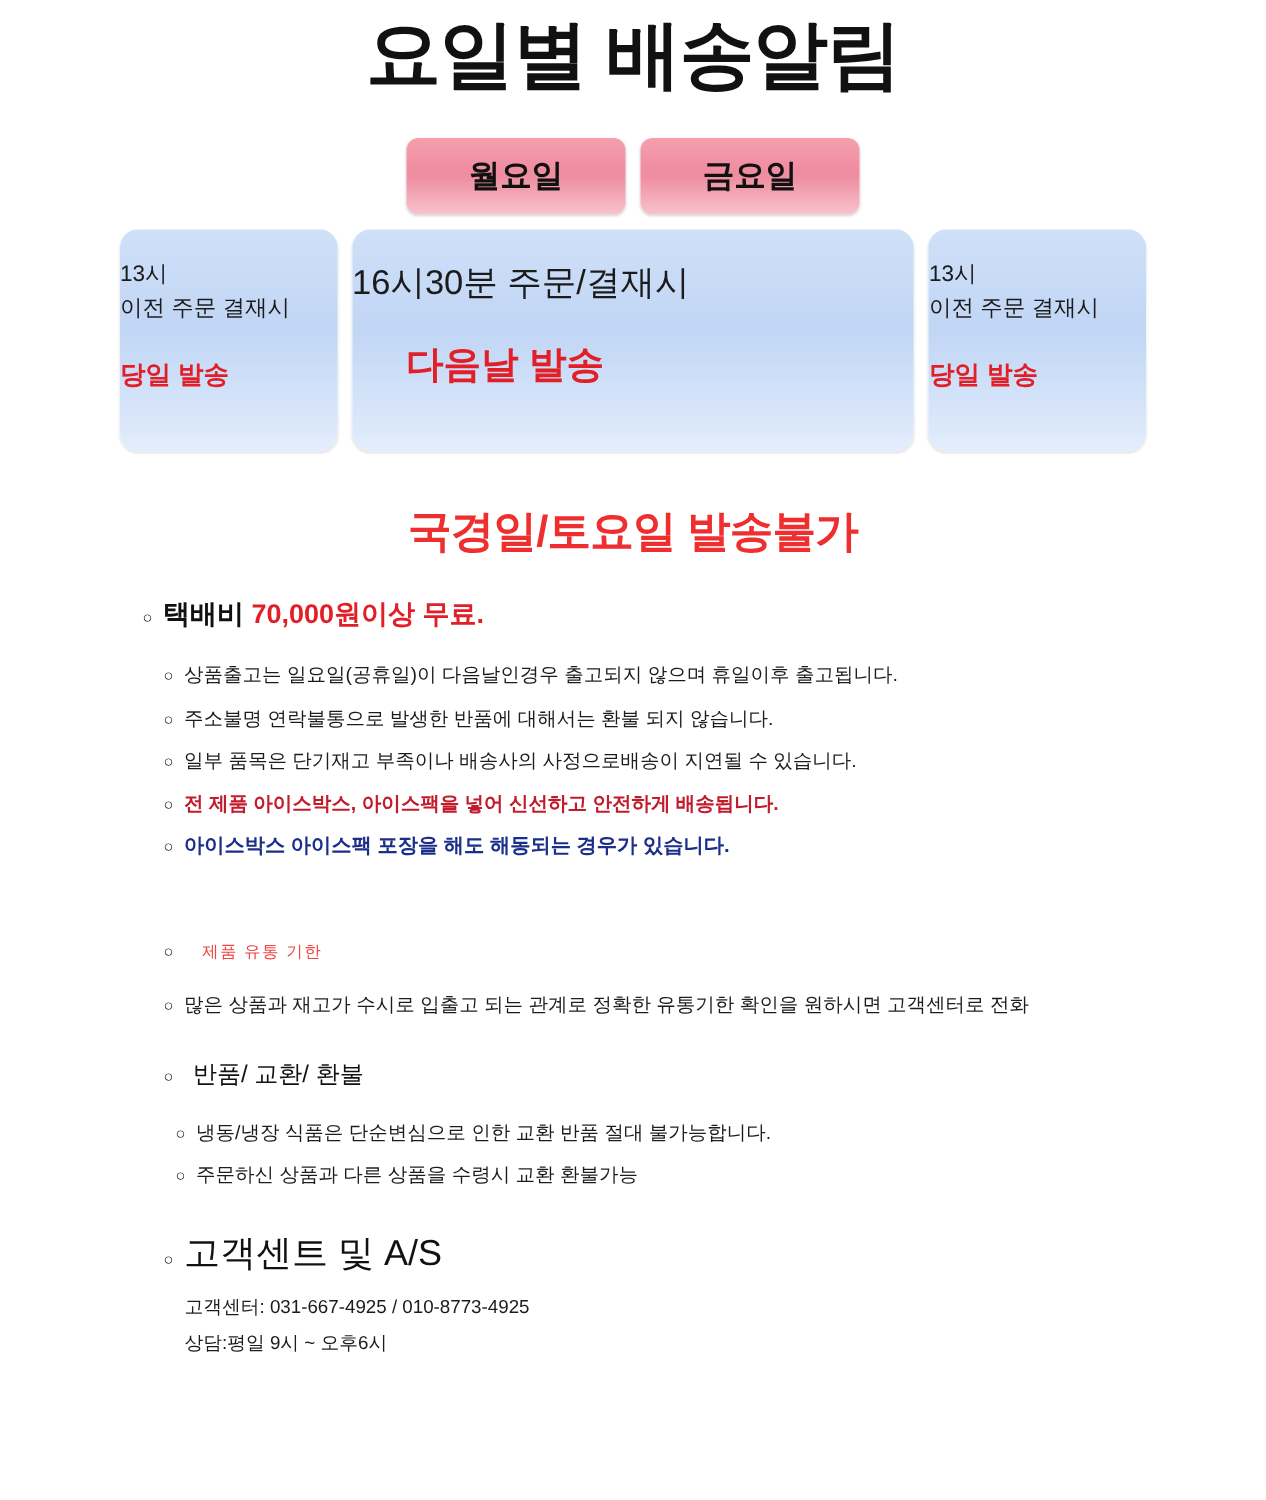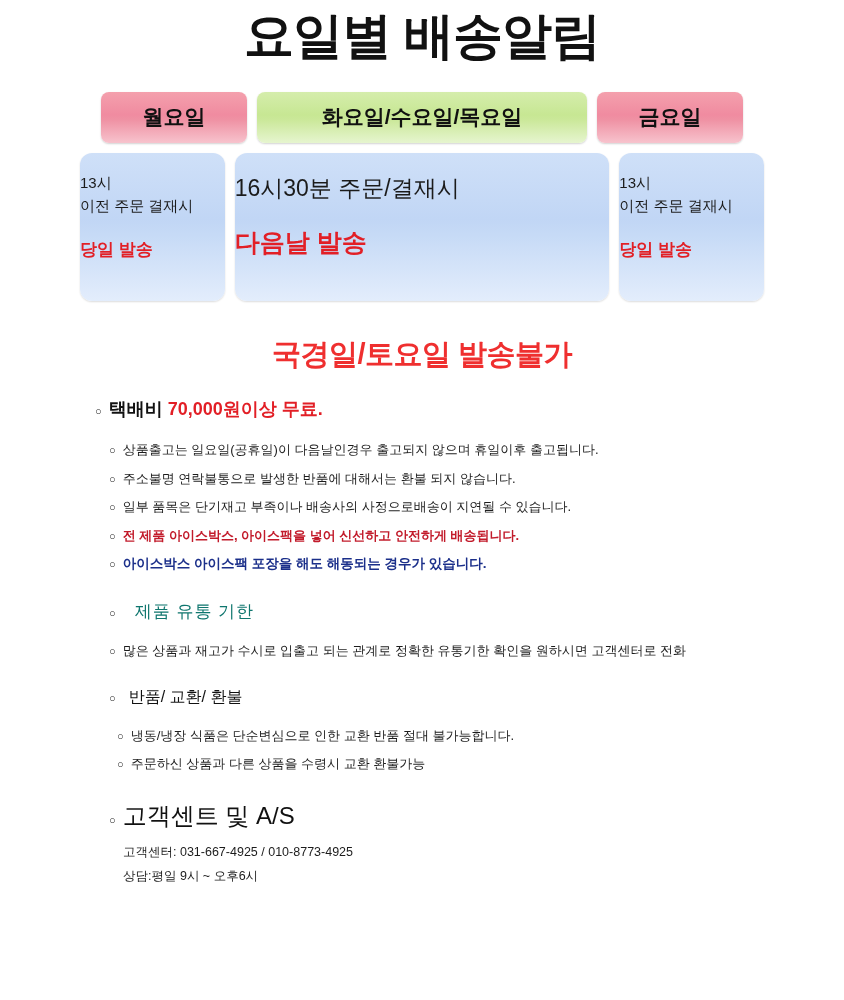--- a/index.html
+++ b/index.html
@@ -98,20 +98,21 @@
     font-size: 17px;
     font-weight: bold;
     color: #e21f26;
     margin-top: 20px;
   }
   .t-red-big {
     font-size: 25px;
     font-weight: bold;
     color: #e21f26;
     margin-top: 20px;
+    padding-left: 36px;
   }
 
   
   .notice {
     text-align: center;
     font-size: 29px;
     font-weight: bold;
     color: #ef2f2f;
     margin-top: 34px;
     letter-spacing: -0.5px;
@@ -155,23 +156,24 @@
   .small.redtext {
     color: #c21b2b;
     font-weight: bold;
   }
   .small.blue {
     color: #1b2f8a;
     font-weight: bold;
     font-size: 13.5px;
   }
   .heading {
-    font-size: 17px;
-    color: #0f766e;
+    font-size: 11px;
+    color: #ef4444;
     letter-spacing: 1px;
+    margin-top: 27px;
   }
   .heading-2 {
     font-size: 16px;
     color: #111;
   }
   .heading-3 {
     font-size: 24px;
     color: #111;
   }
   .indent-1 { padding-left: 14px; }
@@ -195,23 +197,20 @@
 <body>
 
 <div class="page">
 
   <div class="title">요일별 배송알림</div>
 
   <div class="day-row">
     <div class="day-box pink">
       <span>월요일</span>
     </div>
-    <div class="day-box green">
-      <span>화요일/수요일/목요일</span>
-    </div>
     <div class="day-box pink">
       <span>금요일</span>
     </div>
   </div>
 
   <div class="time-row">
 
     <div class="time-box side">
       <div class="t-small">13시</div>
       <div class="t-small">이전 주문 결재시</div>

